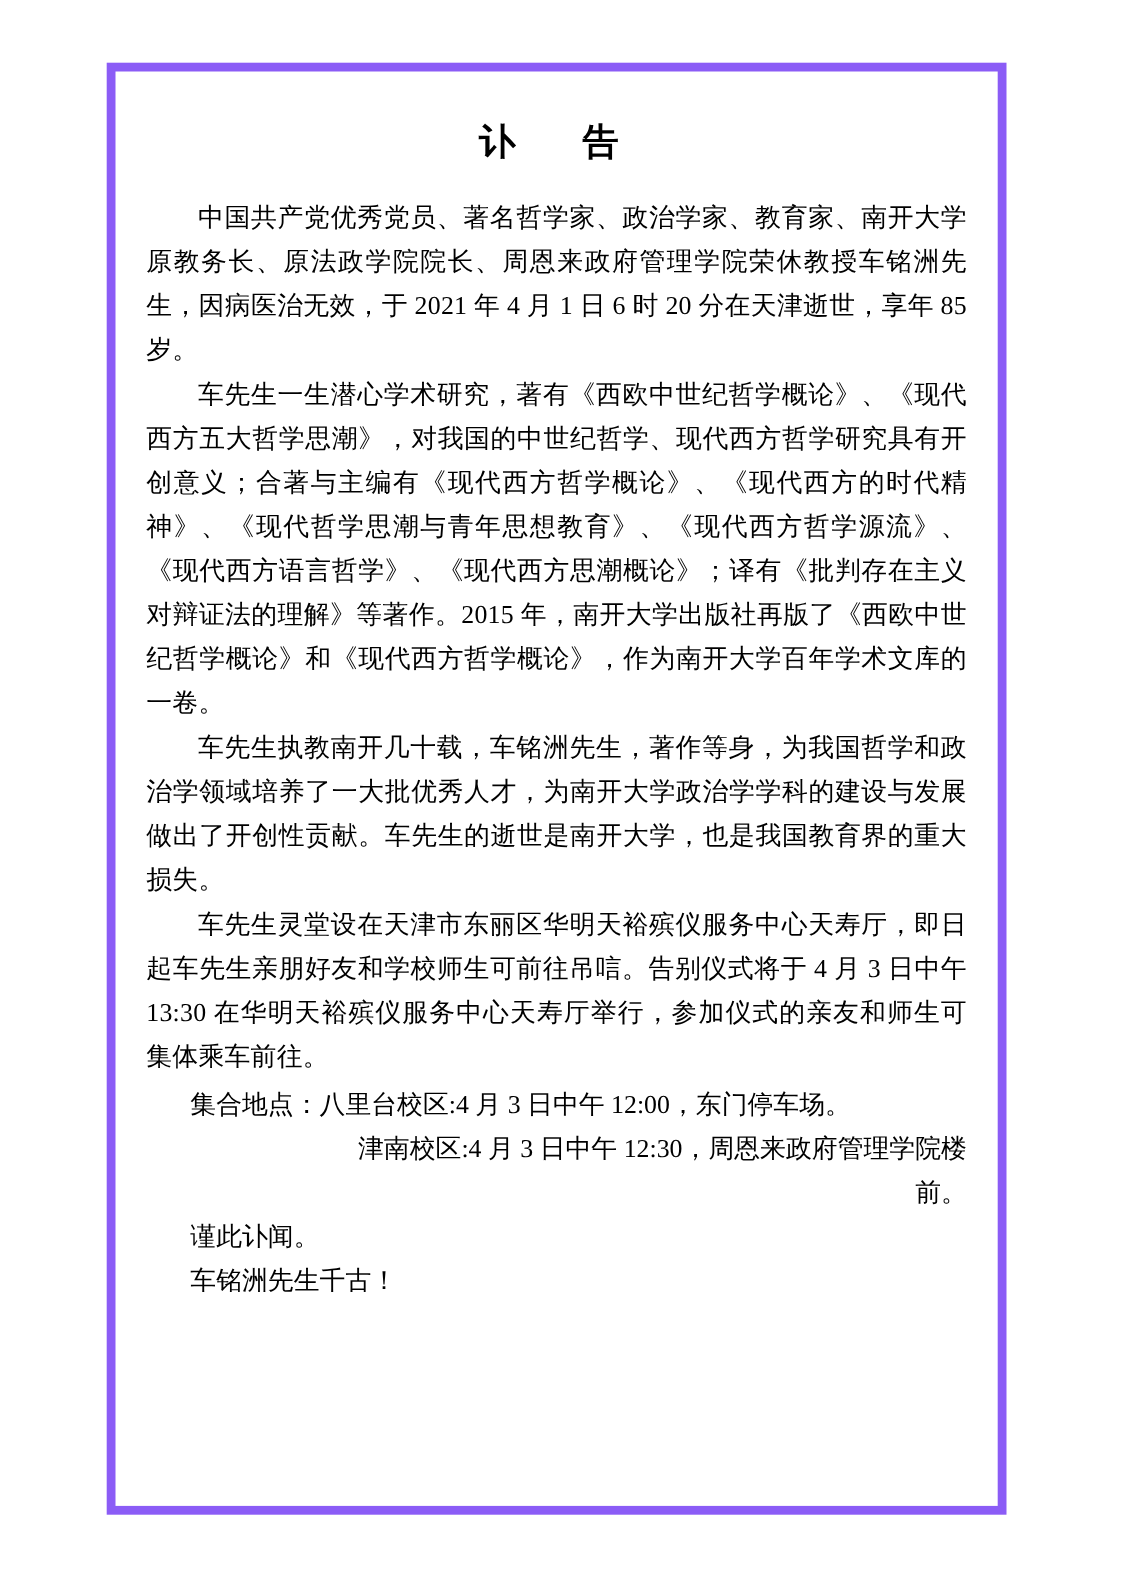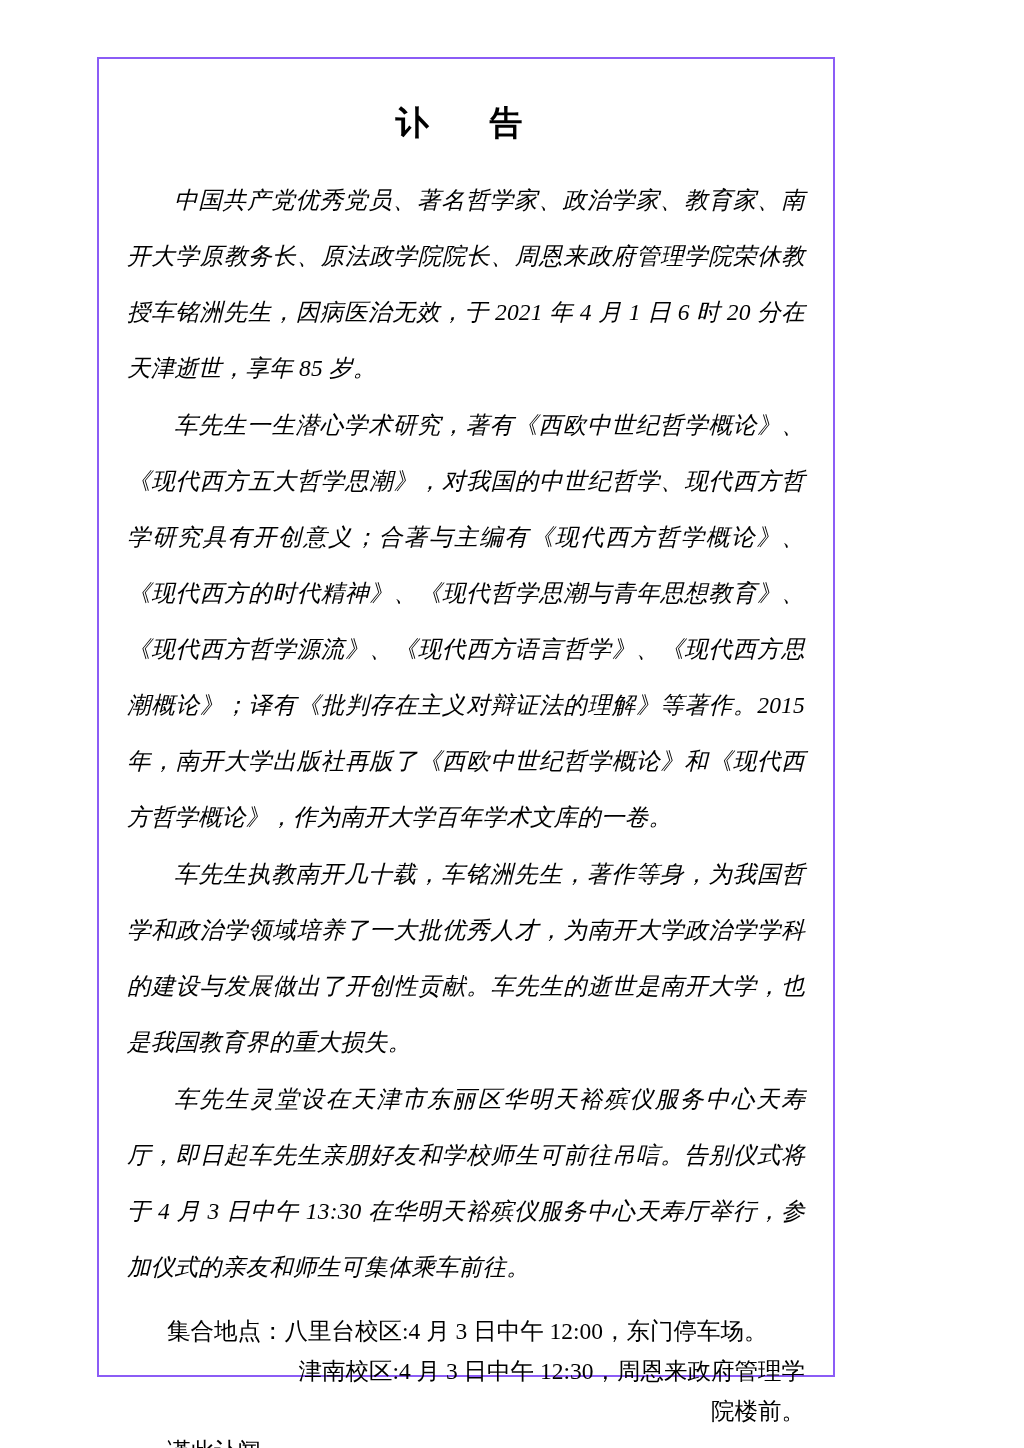--- a/index.html
+++ b/index.html
@@ -16,23 +16,23 @@
   .page {
     position: relative;
     width: 1024px;
     height: 1448px;
     box-sizing: border-box;
   }
   .frame {
     position: absolute;
     left: 97px;
     top: 57px;
-    width: 738px;
+    width: 818px;
     height: 1320px;
-    border: 2px solid #8b5cf6;
+    border: 8px solid #8b5cf6;
     box-sizing: border-box;
     background: #fff;
   }
   .inner {
     position: absolute;
     left: 0;
     top: 0;
     right: 0;
     bottom: 0;
     padding: 26px 28px 10px 28px;
@@ -41,30 +41,29 @@
   .doc-title {
     text-align: center;
     font-size: 33px;
     font-weight: bold;
     letter-spacing: 14px;
     margin: 16px 0 26px 0;
     font-family: "Liberation Serif", "DejaVu Serif", serif;
   }
   .body-para {
     font-size: 23.5px;
-    line-height: 56px;
+    line-height: 40px;
     text-align: justify;
     text-justify: inter-ideograph;
     text-indent: 2em;
     margin: 0 0 1px 0;
     letter-spacing: 0.2px;
-    font-style: italic;
   }
   .meet-block {
-    margin-top: 16px;
+    margin-top: 4px;
   }
   .meet-line {
     font-size: 23.5px;
     line-height: 40px;
     margin: 0;
     padding-left: 40px;
   }
   .meet-line.indent2 {
     padding-left: 158px;
     text-align: right;

